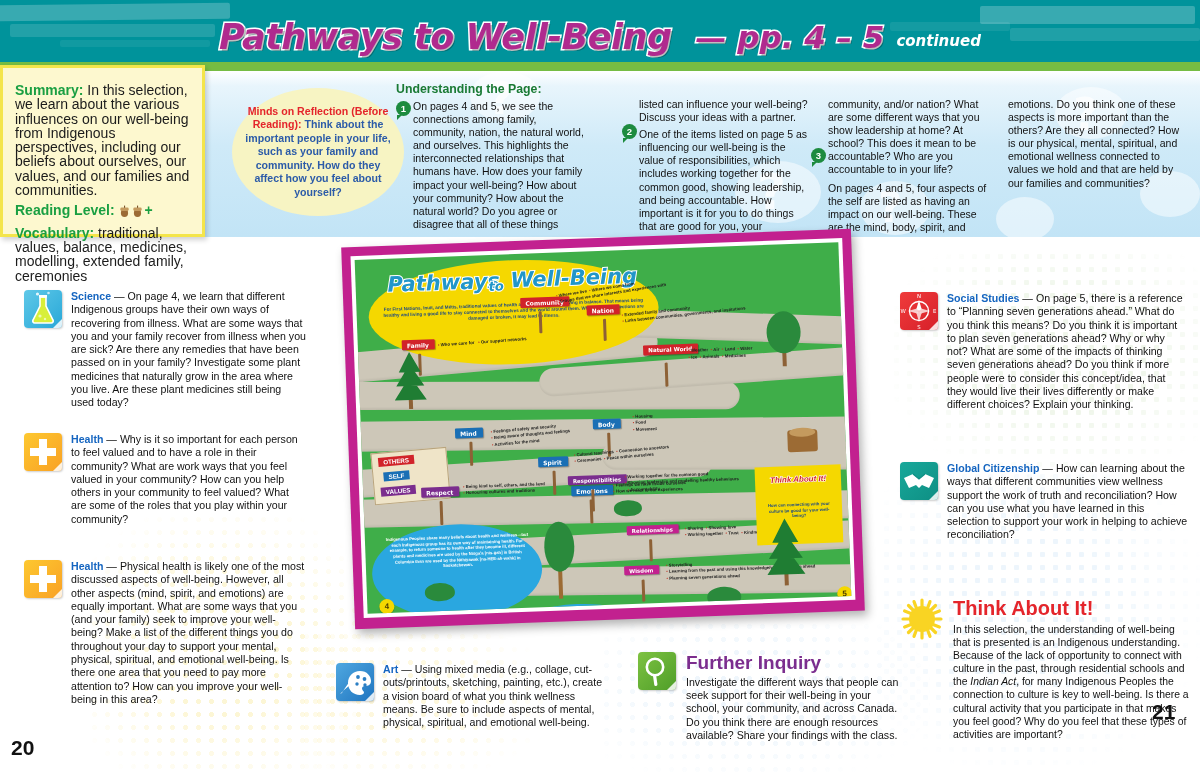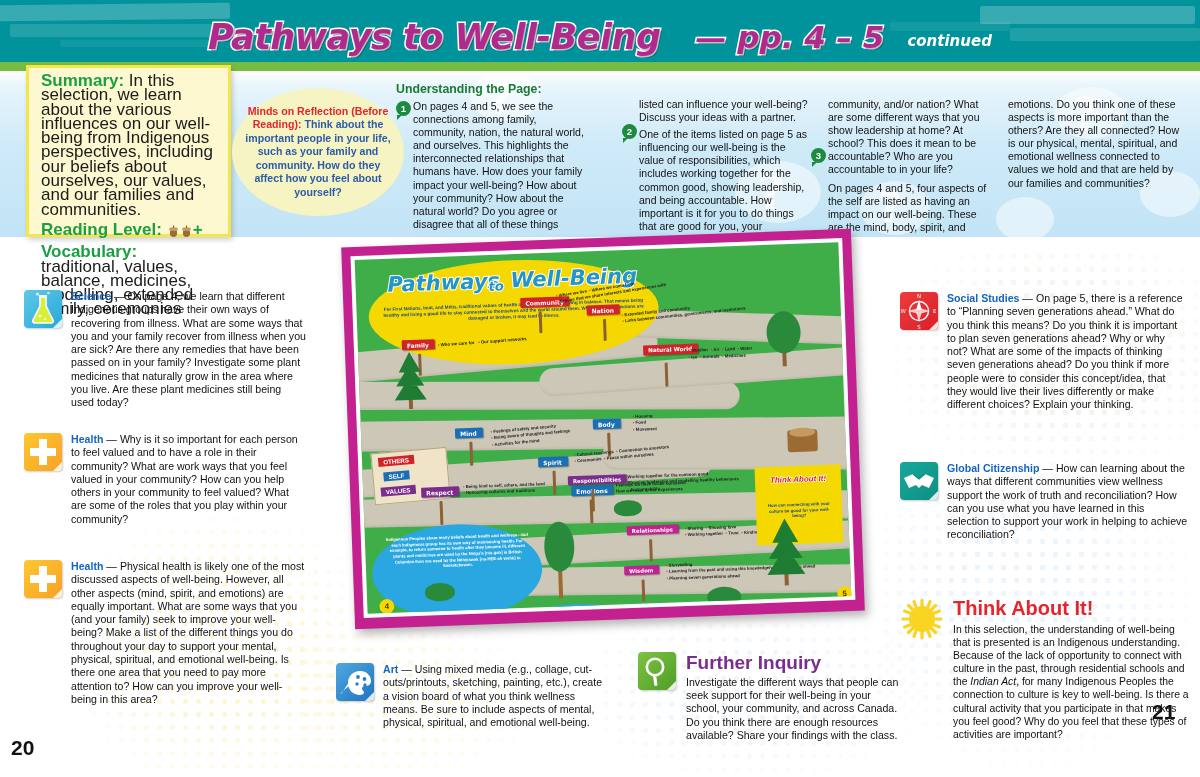--- a/index.html
+++ b/index.html
@@ -27,21 +27,21 @@
   .brush.b5 { left: 890px; top: 22px; width: 120px; height: 9px; opacity: .35; }
   .brush.b6 { left: 60px; top: 40px; width: 150px; height: 7px; opacity: .3; }
 
   #header-green-bar {
     position: absolute; left: 0; top: 62px; width: 1200px; height: 9px;
     background: #76bc43;
   }
 
   #header-title-wrap {
     position: absolute; left: 0; top: 0; width: 1200px; height: 74px;
-    display: flex; align-items: center; justify-content: center; gap: 23px;
+    display: flex; align-items: center; justify-content: center; gap: 12px;
   }
   .title-main {
     font-family: "DejaVu Sans", sans-serif;
     font-size: 35px; font-weight: 700; font-style: italic;
     letter-spacing: -0.5px;
     color: #b02a8e;
     -webkit-text-stroke: 3px #ffffff;
     paint-order: stroke fill;
     text-shadow: 2px 2px 0 rgba(0,0,0,0.25);
     white-space: nowrap;
@@ -71,26 +71,26 @@
   .cloudq {
     position: absolute; color: #ffffff; font-weight: 700;
     font-family: "DejaVu Sans", sans-serif; opacity: .75;
   }
   .cloudblob {
     position: absolute; background: #ffffff; border-radius: 50%; opacity: .5;
   }
 
   
   #summary-box {
-    position: absolute; left: 26px; top: 65px; width: 205px; height: 172px;
+    position: absolute; left: 0; top: 65px; width: 205px; height: 172px;
     background: #fdf8cf;
     border: 3px solid #f4e54a;
     box-shadow: 2px 3px 5px rgba(0,0,0,0.18);
-    padding: 6px 10px 6px 12px;
-    font-size: 17px; line-height: 14.3px; color: #1b1b1b;
+    padding: 15px 10px 6px 12px;
+    font-size: 14px; line-height: 14.3px; color: #1b1b1b;
   }
   .sum-lbl { color: #1a9f42; font-weight: 700; }
   #summary-box p { margin-bottom: 6px; }
   .acorn { display: inline-block; vertical-align: -2px; margin: 0 1px; }
 
   
   #minds-oval {
     position: absolute; left: 232px; top: 88px; width: 172px; height: 128px;
     background: #f7f4c3; border-radius: 50%;
     display: flex; align-items: center; justify-content: center;

